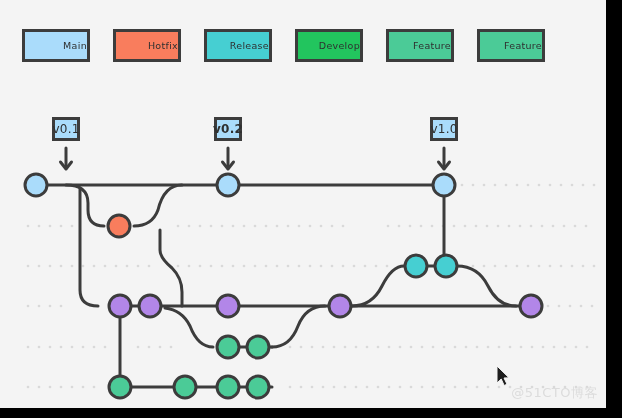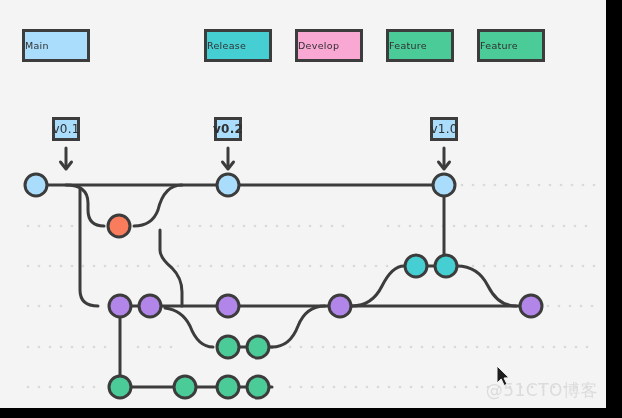--- a/index.html
+++ b/index.html
@@ -36,21 +36,21 @@
     height: 95px;
   }
   .legend-chip {
     position: absolute;
     width: 68px;
     height: 33px;
     box-sizing: border-box;
     border: 3px solid #3c3c3c;
     display: flex;
     align-items: center;
-    justify-content: flex-start;
+    justify-content: flex-end;
     font-size: 9.5px;
     color: #2f3030;
     letter-spacing: 0.3px;
     line-height: 1;
   }
   .tag-box {
     position: absolute;
     width: 28px;
     height: 24px;
     box-sizing: border-box;
@@ -68,21 +68,21 @@
     position: absolute;
     left: 0;
     top: 0;
     width: 606px;
     height: 408px;
   }
   .watermark {
     position: absolute;
     right: 8px;
     bottom: 6px;
-    font-size: 17px;
+    font-size: 13px;
     color: #dcdcdc;
     letter-spacing: 0.5px;
     user-select: none;
     font-family: "DejaVu Sans", "Liberation Sans", sans-serif;
   }
   .cursor-layer {
     position: absolute;
     left: 0;
     top: 0;
     width: 622px;
@@ -93,24 +93,27 @@
 </head>
 <body>
 
 <div id="stage">
   <div id="canvas">
 
     <div class="legend-row">
         <div class="legend-chip" style="left: 22px; top: 29px; background: rgb(170, 220, 251);">
           <span>Main</span>
         </div>
+        <div class="legend-chip" style="left: 113px; top: 29px; background: rgb(249, 125, 93);">
+          <span>Hotfix</span>
+        </div>
         <div class="legend-chip" style="left: 204px; top: 29px; background: rgb(70, 207, 210);">
           <span>Release</span>
         </div>
-        <div class="legend-chip" style="left: 295px; top: 29px; background: #f9a8d4;">
+        <div class="legend-chip" style="left: 295px; top: 29px; background: #22c55e;">
           <span>Develop</span>
         </div>
         <div class="legend-chip" style="left: 386px; top: 29px; background: rgb(75, 203, 151);">
           <span>Feature</span>
         </div>
         <div class="legend-chip" style="left: 477px; top: 29px; background: rgb(75, 203, 151);">
           <span>Feature</span>
         </div>
       </div>
 

